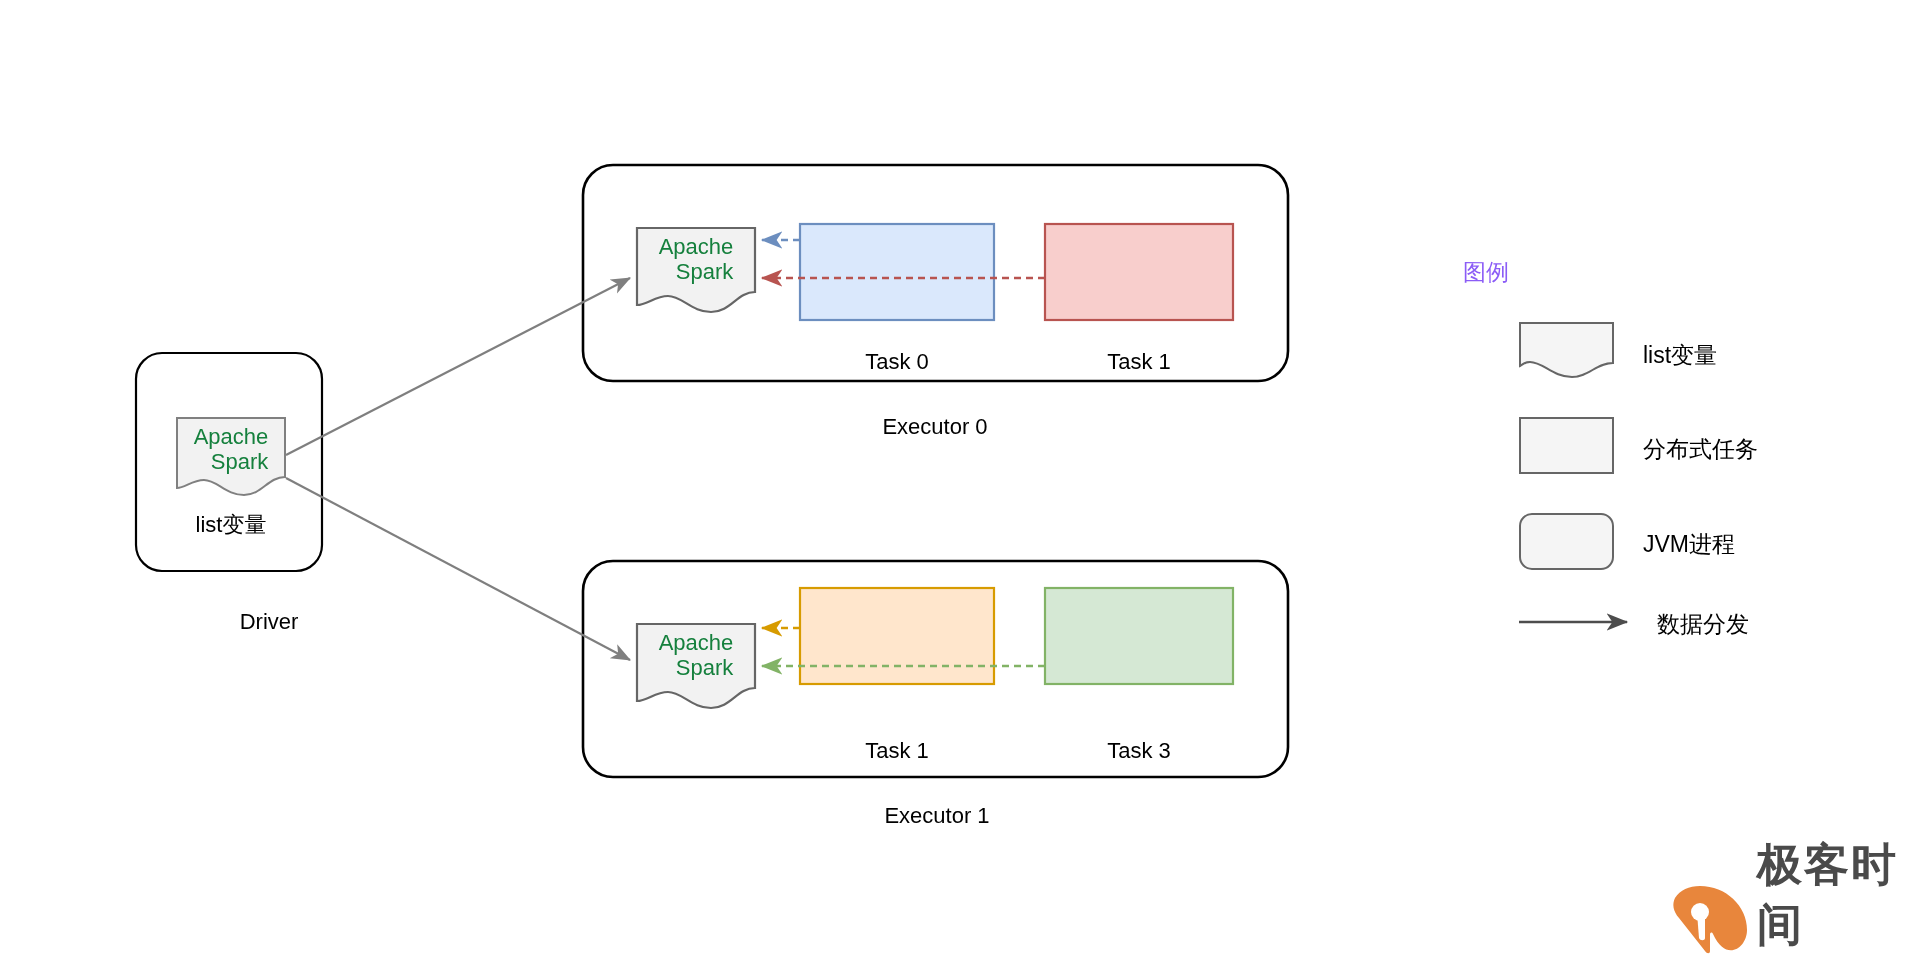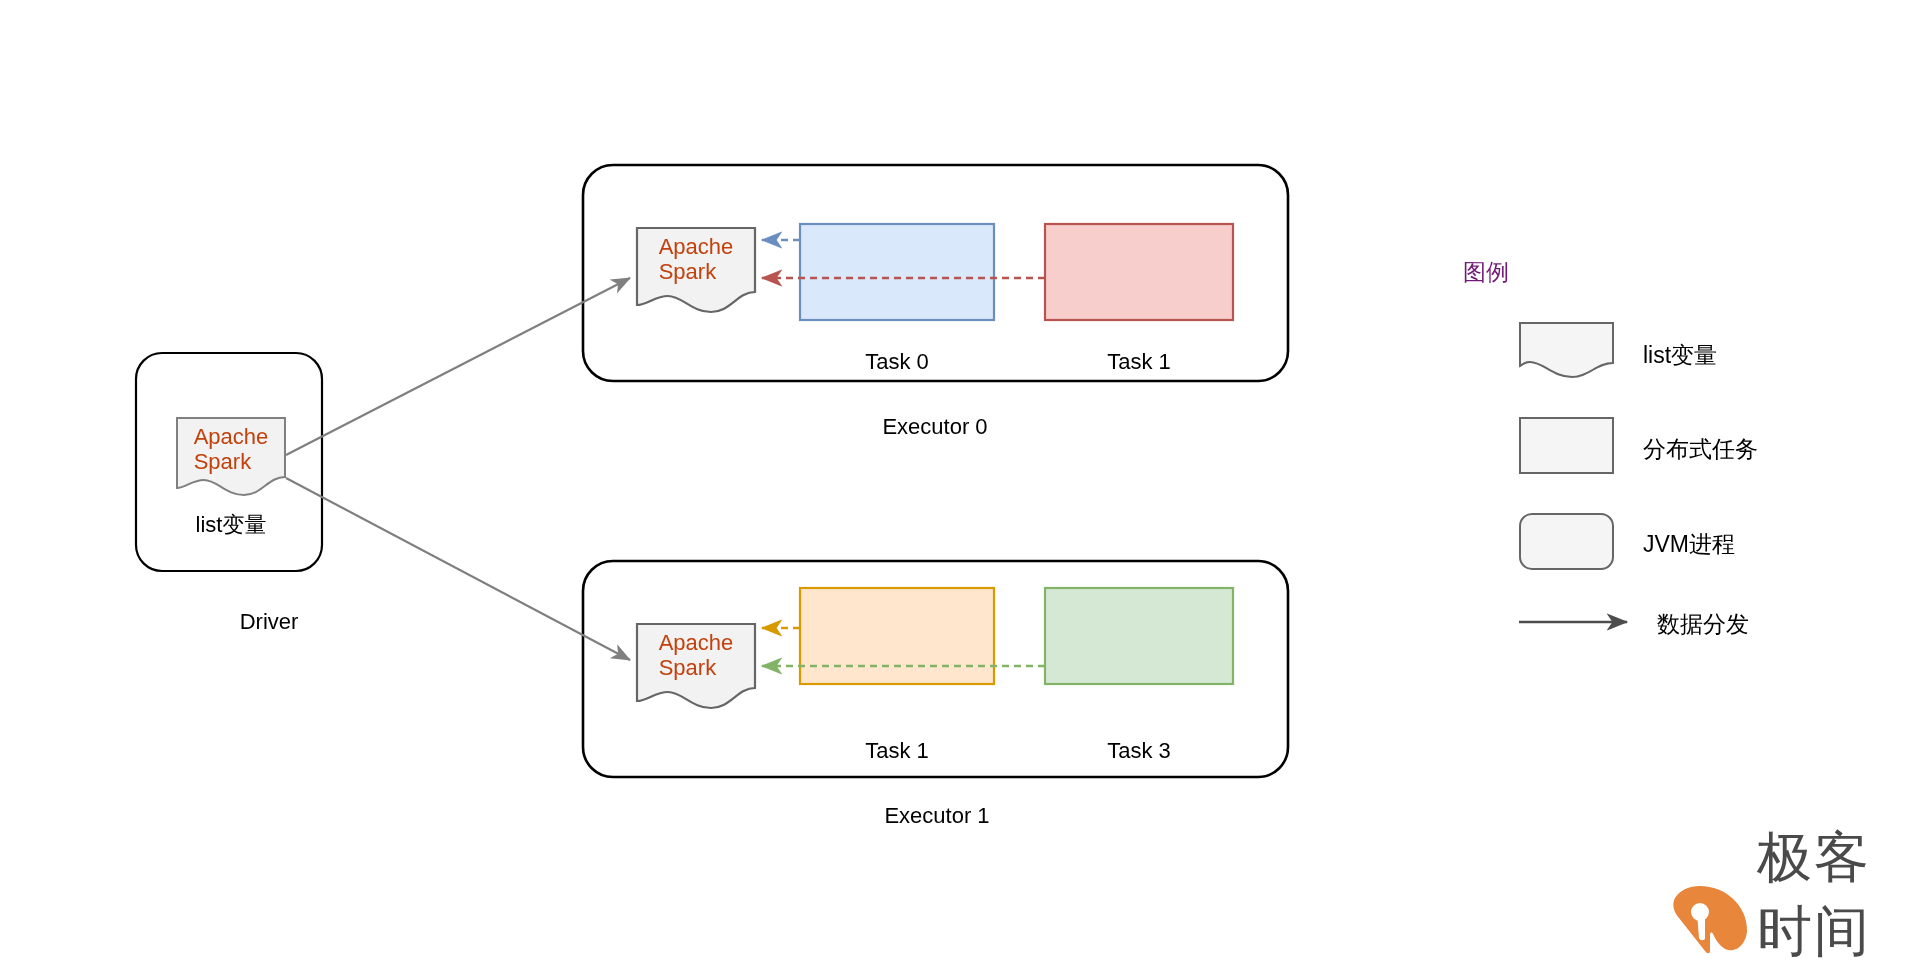--- a/index.html
+++ b/index.html
@@ -30,46 +30,46 @@
     white-space: nowrap;
     line-height: 1.25;
   }
   .lbl-center {
     text-align: right;
     transform: translateX(-50%);
   }
   .spark-text {
     position: absolute;
     font-size: 22px;
-    color: #c2410c;
-    text-align: left;
+    color: #15803d;
+    text-align: right;
     line-height: 1.15;
     white-space: nowrap;
     transform: translateX(-50%);
   }
   .legend-title {
     position: absolute;
     font-size: 23px;
-    color: #701a75;
+    color: #8b5cf6;
   }
   .legend-label {
     position: absolute;
     font-size: 23px;
     color: #000;
     white-space: nowrap;
   }
   .watermark {
     position: absolute;
     display: flex;
     align-items: center;
     gap: 12px;
   }
   .wm-text {
-    font-size: 55px;
-    font-weight: 400;
+    font-size: 45px;
+    font-weight: 700;
     color: #4a4a4a;
     letter-spacing: 2px;
     font-family: "DejaVu Sans", "Liberation Sans", sans-serif;
   }
 </style>
 </head>
 <body>
 
 <div id="canvas">
 

